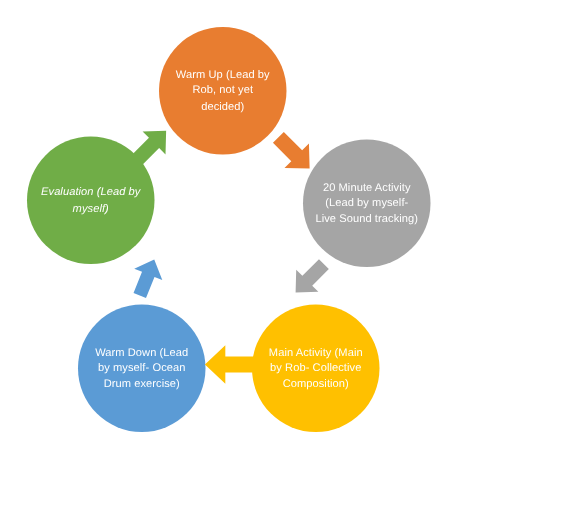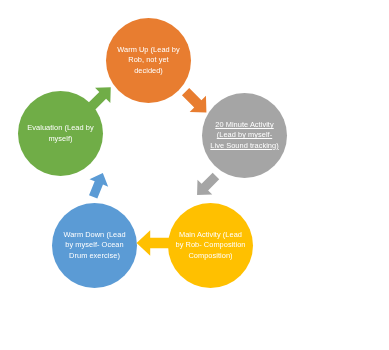--- a/index.html
+++ b/index.html
@@ -52,32 +52,32 @@
 </head>
 <body>
 
 <div id="diagram-canvas" style="background: rgb(255, 255, 255); padding-left: 27px;">
 
   <div class="node" style="left:106px; top:18px; width:85px; height:85px; background:#E87D30;">
     <span class="node-label" style="color: rgb(255, 255, 255);">Warm Up (Lead by Rob, not yet decided)</span>
   </div>
 
   <div class="node" style="left:202px; top:93px; width:85px; height:85px; background:#A5A5A5;">
-    <span class="node-label" style="color: rgb(255, 255, 255); text-decoration: underline;">20 Minute Activity (Lead by myself- Live Sound tracking)</span>
+    <span class="node-label" style="color: rgb(255, 255, 255);">20 Minute Activity (Lead by myself- Live Sound tracking)</span>
   </div>
 
   <div class="node" style="left:168px; top:203px; width:85px; height:85px; background:#FFC000;">
-    <span class="node-label" style="color: rgb(255, 255, 255);">Main Activity (Lead by Rob- Composition Composition)</span>
+    <span class="node-label" style="color: rgb(255, 255, 255);">Main Activity (Main by Rob- Collective Composition)</span>
   </div>
 
   <div class="node" style="left:52px; top:203px; width:85px; height:85px; background:#5B9BD5;">
     <span class="node-label" style="color: rgb(255, 255, 255);">Warm Down (Lead by myself- Ocean Drum exercise)</span>
   </div>
 
-  <div class="node" style="left:18px; top:91px; width:85px; height:85px; background:#70AD47;">
+  <div class="node" style="left:18px; top:91px; width:85px; height:85px; background:#70AD47;font-style:italic;">
     <span class="node-label" style="color: rgb(255, 255, 255);">Evaluation (Lead by myself)</span>
   </div>
 
   <div class="arrow" style="left:86px; top:82px; width:30px; height:30px;">
     <svg viewBox="0 0 100 100" aria-hidden="true">
       <g transform="rotate(-45 50 50)">
         <path d="M4 34 L58 34 L58 14 L96 50 L58 86 L58 66 L4 66 Z" fill="#70AD47"></path>
       </g>
     </svg>
   </div>

